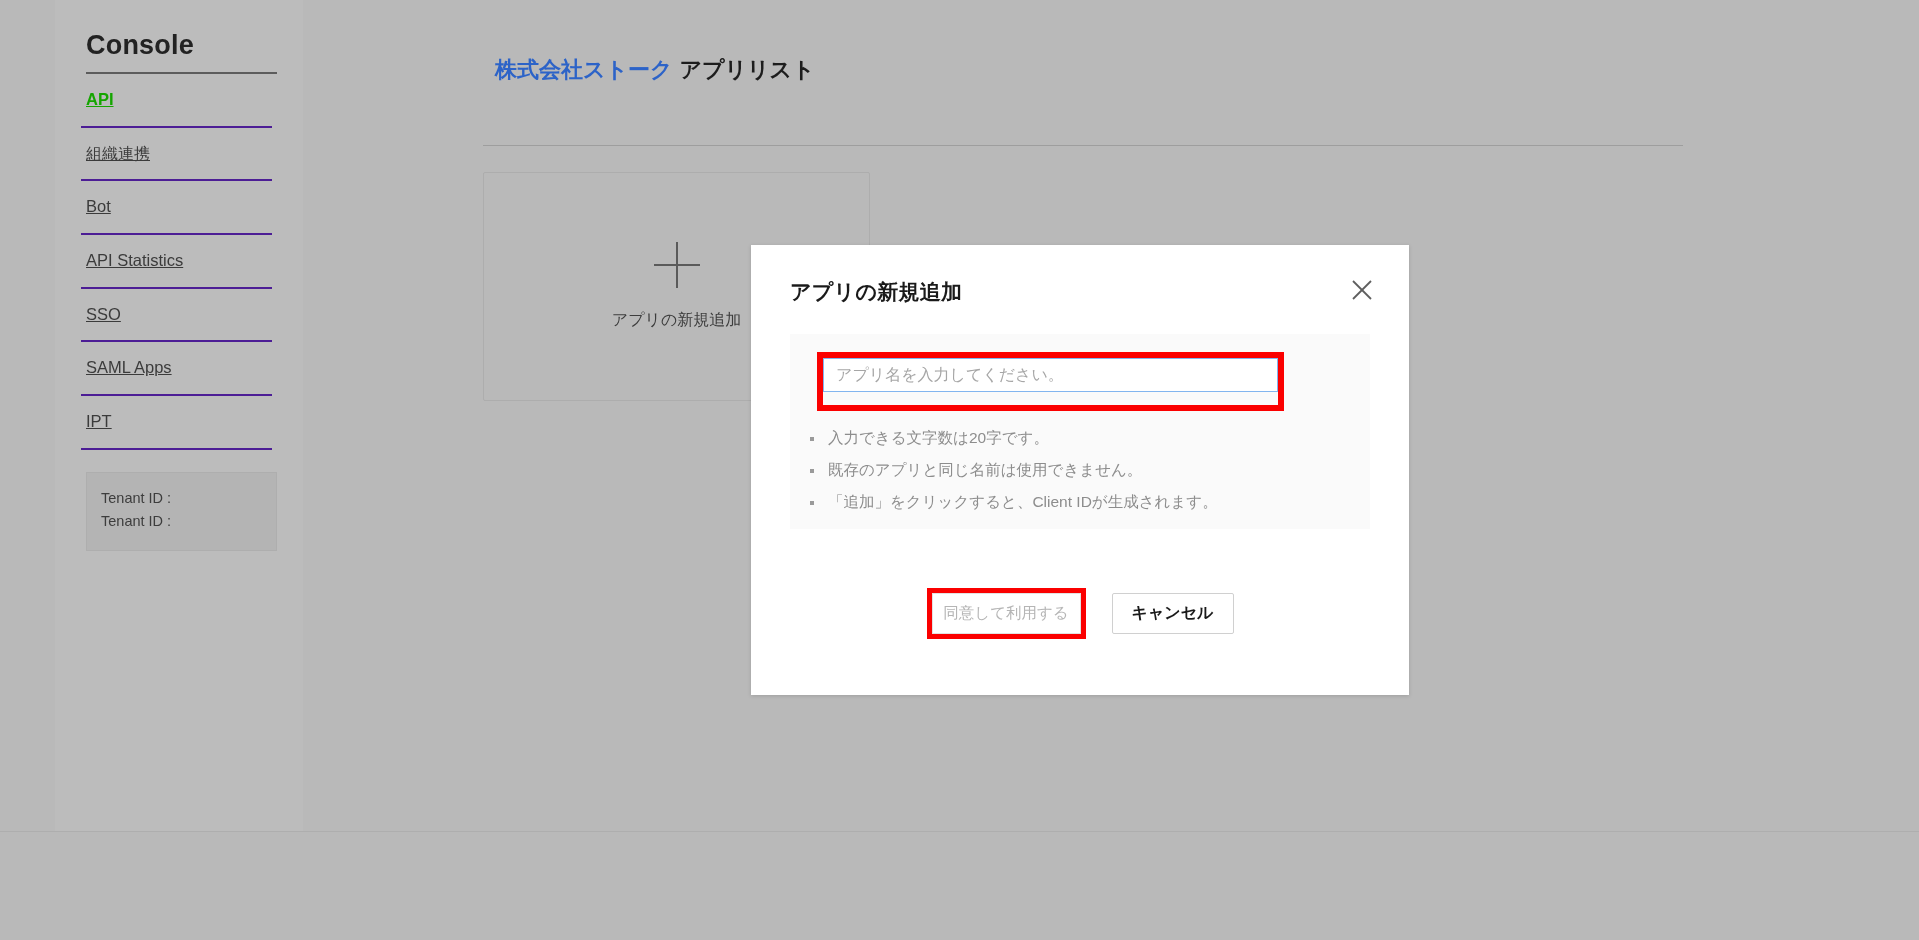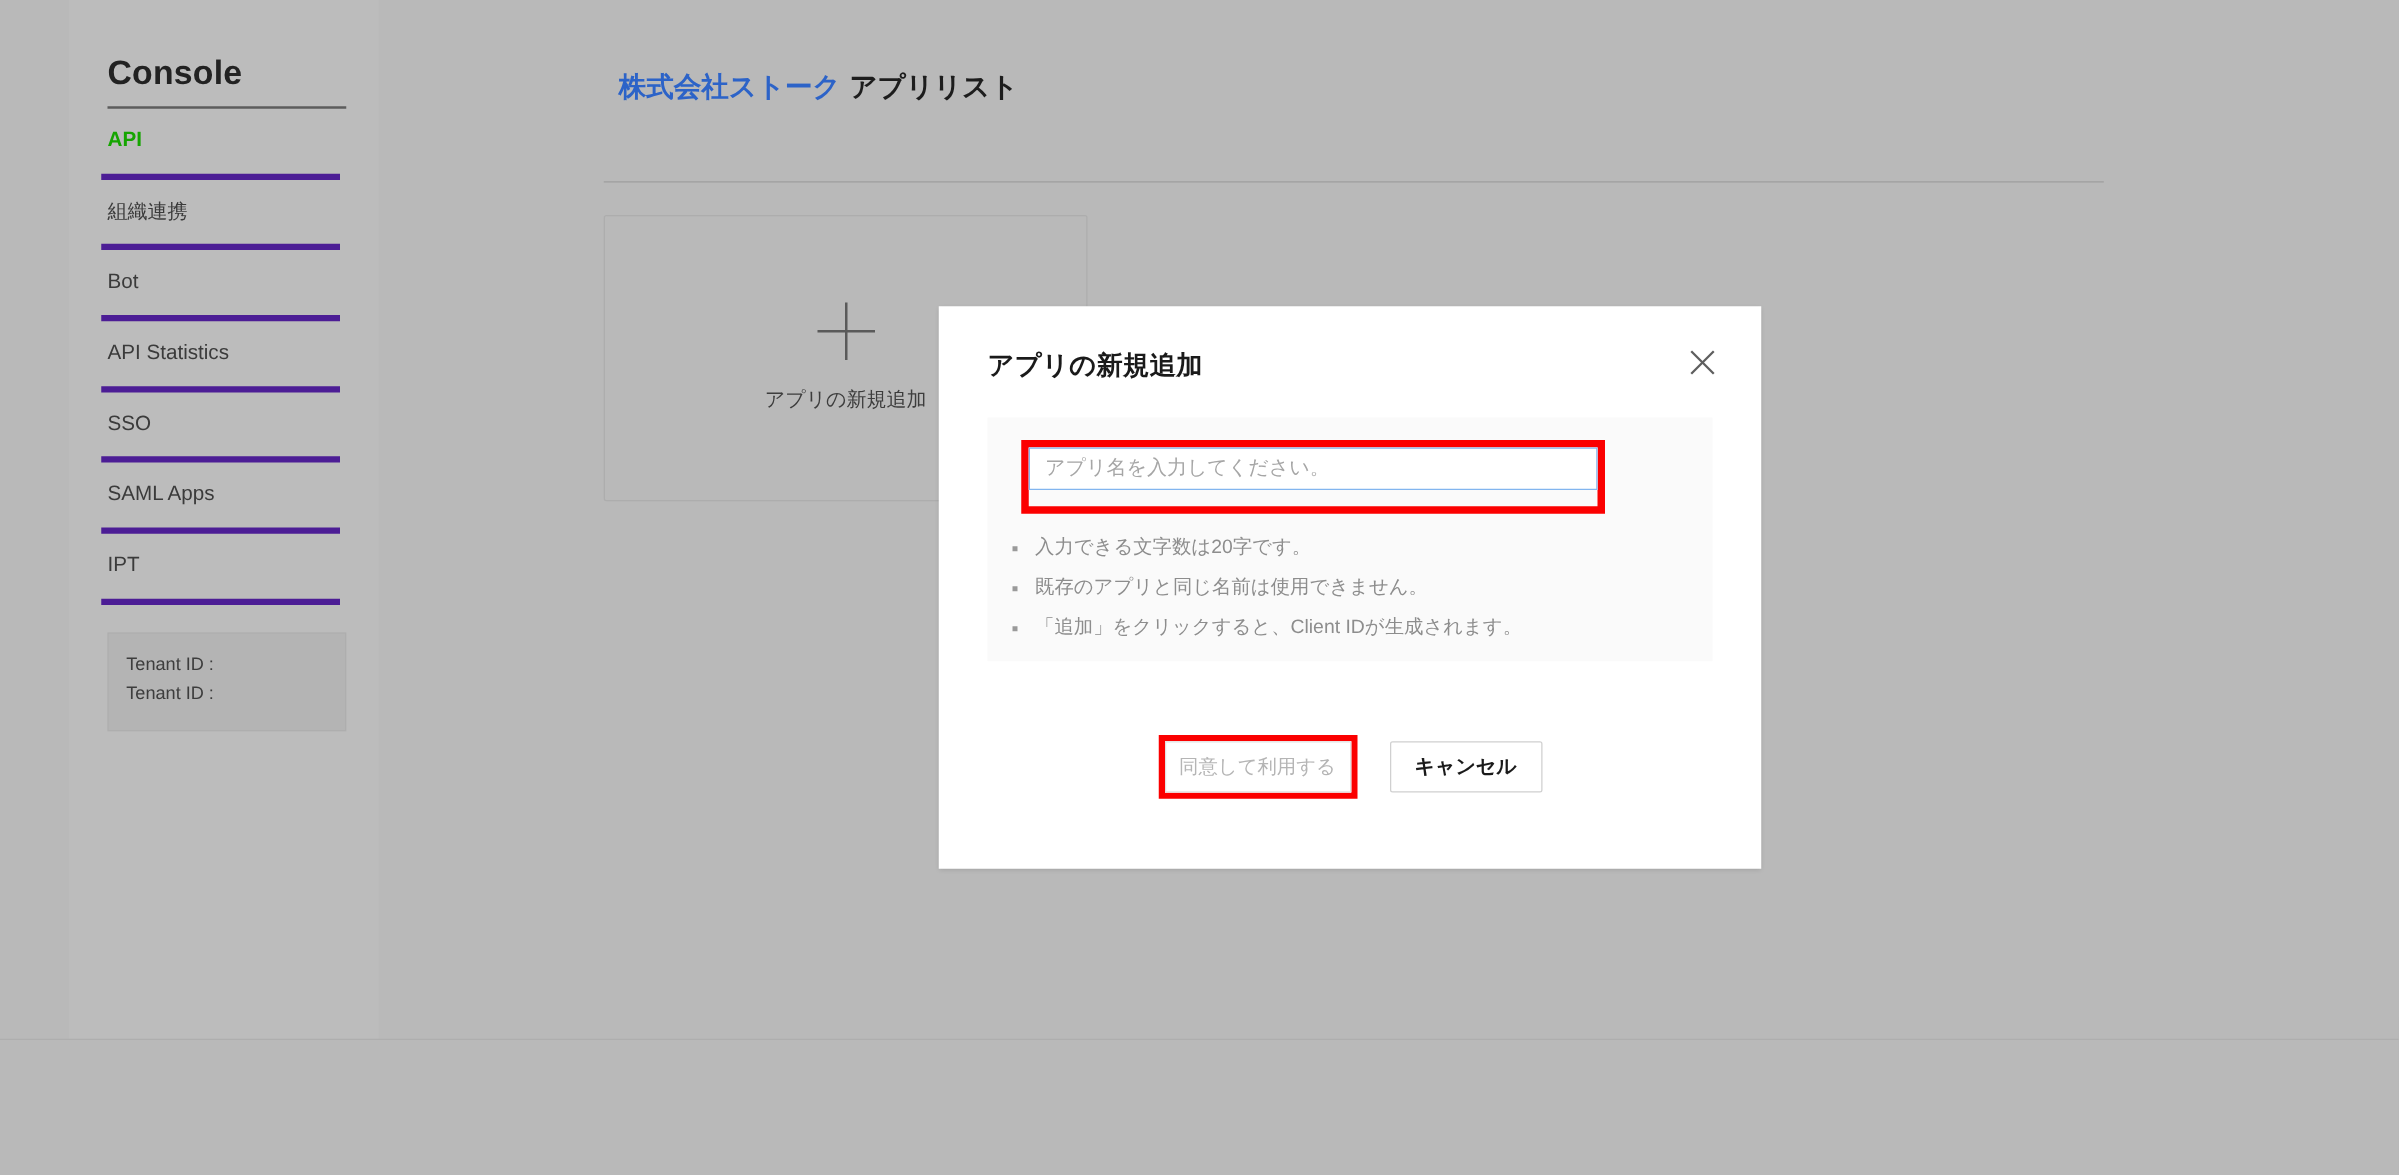--- a/index.html
+++ b/index.html
@@ -27,21 +27,21 @@
   #sidebar {
     position: absolute;
     left: 55px;
     top: 0;
     width: 248px;
     height: 831px;
     background: #bcbcbc;
     box-sizing: border-box;
   }
   #sidebar-inner {
-    padding: 16px 26px;
+    padding: 3px 26px;
   }
   .console-title {
     font-size: 27px;
     font-weight: bold;
     color: #222222;
     letter-spacing: .2px;
     padding-top: 27px;
     padding-bottom: 11px;
     margin-left: 5px;
   }
@@ -49,25 +49,26 @@
     height: 2px;
     background: #5c5c5c;
     margin: 0 0 0 5px;
     width: 191px;
   }
   .nav-list { margin: 0; padding: 0; list-style: none; }
   .nav-item {
     font-size: 16.5px;
     color: #3b3b3b;
     padding: 16px 0 16px 5px;
-    border-bottom: 5px solid #4c1d95;
+    border-bottom: 2px solid #4c1d95;
     width: 191px;
     box-sizing: border-box;
     line-height: 1.2;
     cursor: pointer;
+    text-decoration: underline;
   }
   .nav-item.active {
     color: #15a500;
     font-weight: bold;
   }
   .nav-item.jp { font-size: 16px; }
   .id-box {
     margin: 22px 0 0 5px;
     width: 191px;
     box-sizing: border-box;

